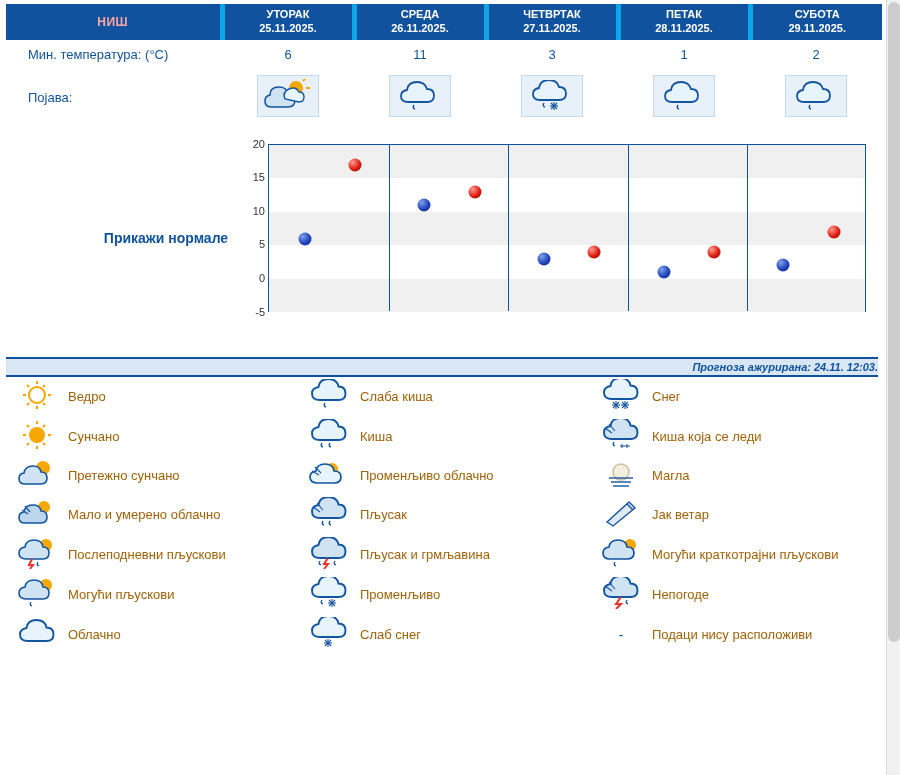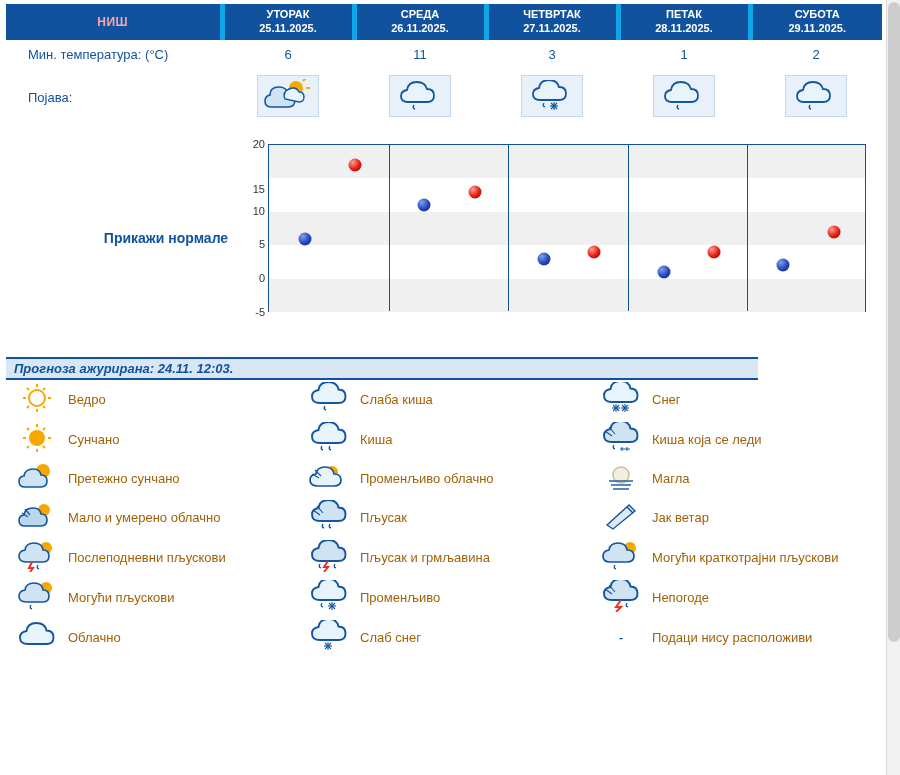--- a/index.html
+++ b/index.html
@@ -124,30 +124,31 @@
     position: absolute;
     width: 13px; height: 13px;
     border-radius: 50%;
     transform: translate(-50%,-50%);
   }
   .dot.min { background: radial-gradient(circle at 33% 30%, #7da2e8 0%, #2244bb 55%, #11247a 100%); }
   .dot.max { background: radial-gradient(circle at 33% 30%, #ff9d91 0%, #e01b0f 55%, #8c0b04 100%); }
 
   
   .updatebar {
-    width: 752px;
+    width: 872px;
     margin: 8px 0 0 6px;
     background: #d9e6f4;
     border-top: 2px solid #10529e;
     border-bottom: 2px solid #10529e;
     color: #10529e;
-    font-size: 13px;
+    font-size: 11px;
     font-style: italic;
     font-weight: bold;
     padding: 2px 0 2px 8px;
+    text-align: right;
   }
 
   
   .legend-title {
     color: #10529e;
     font-weight: bold;
     font-size: 15px;
     margin: 10px 0 4px 6px;
   }
   table.legend {
@@ -283,21 +284,21 @@
       <div class="shownormals">Прикажи нормале</div>
       <div class="chart">
         <div class="plot" id="plot">
             <div class="band" style="top: 134.4px; height: 33.6px;"></div>
             <div class="band" style="top: 67.2px; height: 33.6px;"></div>
             <div class="band" style="top: 0px; height: 33.6px;"></div>
             <div class="ytick" style="top: 161px;">-5</div>
             <div class="ytick" style="top: 127.4px;">0</div>
             <div class="ytick" style="top: 93.8px;">5</div>
             <div class="ytick" style="top: 60.2px;">10</div>
-            <div class="ytick" style="top: 26.6px; margin-top: 12px;">15</div>
+            <div class="ytick" style="top: 26.6px;">15</div>
             <div class="ytick" style="top: -7px;">20</div>
             <div class="vline" style="left: 119.6px;"></div>
             <div class="vline" style="left: 239.2px;"></div>
             <div class="vline" style="left: 358.8px;"></div>
             <div class="vline" style="left: 478.4px;"></div>
             <div class="dot min" style="left: 35.88px; top: 94.08px;"></div>
             <div class="dot min" style="left: 155.48px; top: 60.48px;"></div>
             <div class="dot min" style="left: 275.08px; top: 114.24px;"></div>
             <div class="dot min" style="left: 394.68px; top: 127.68px;"></div>
             <div class="dot min" style="left: 514.28px; top: 120.96px;"></div>

